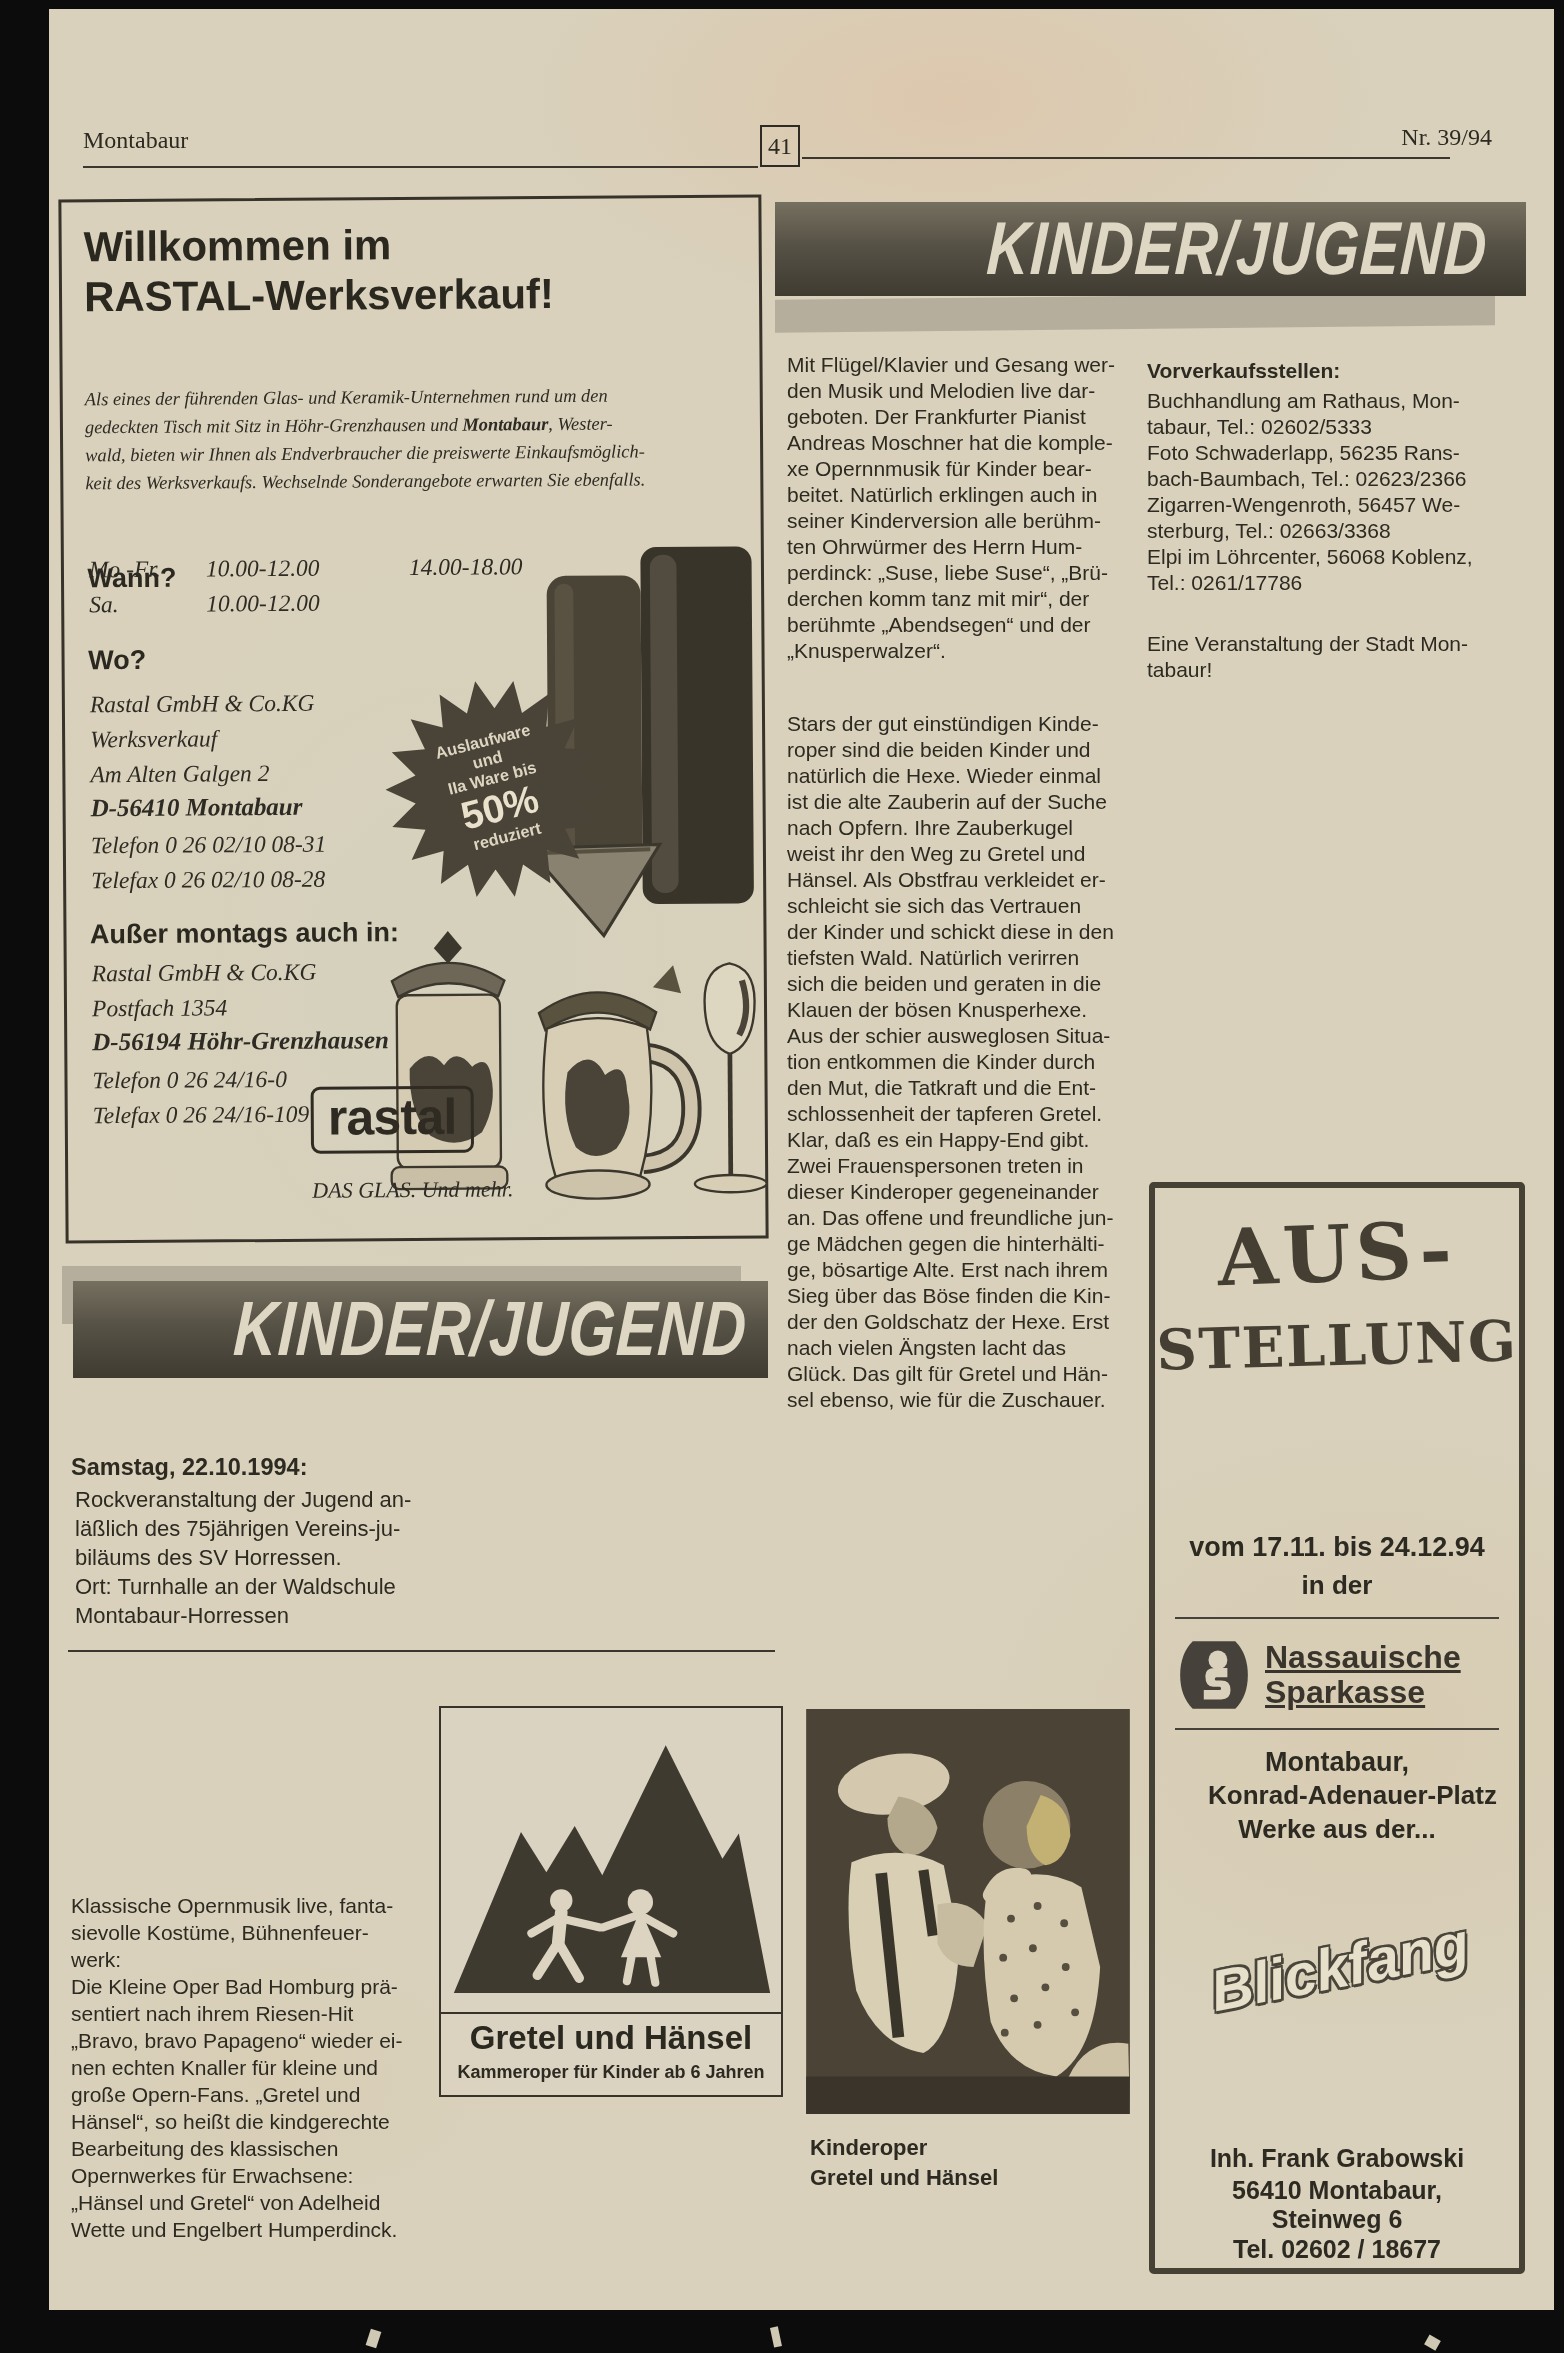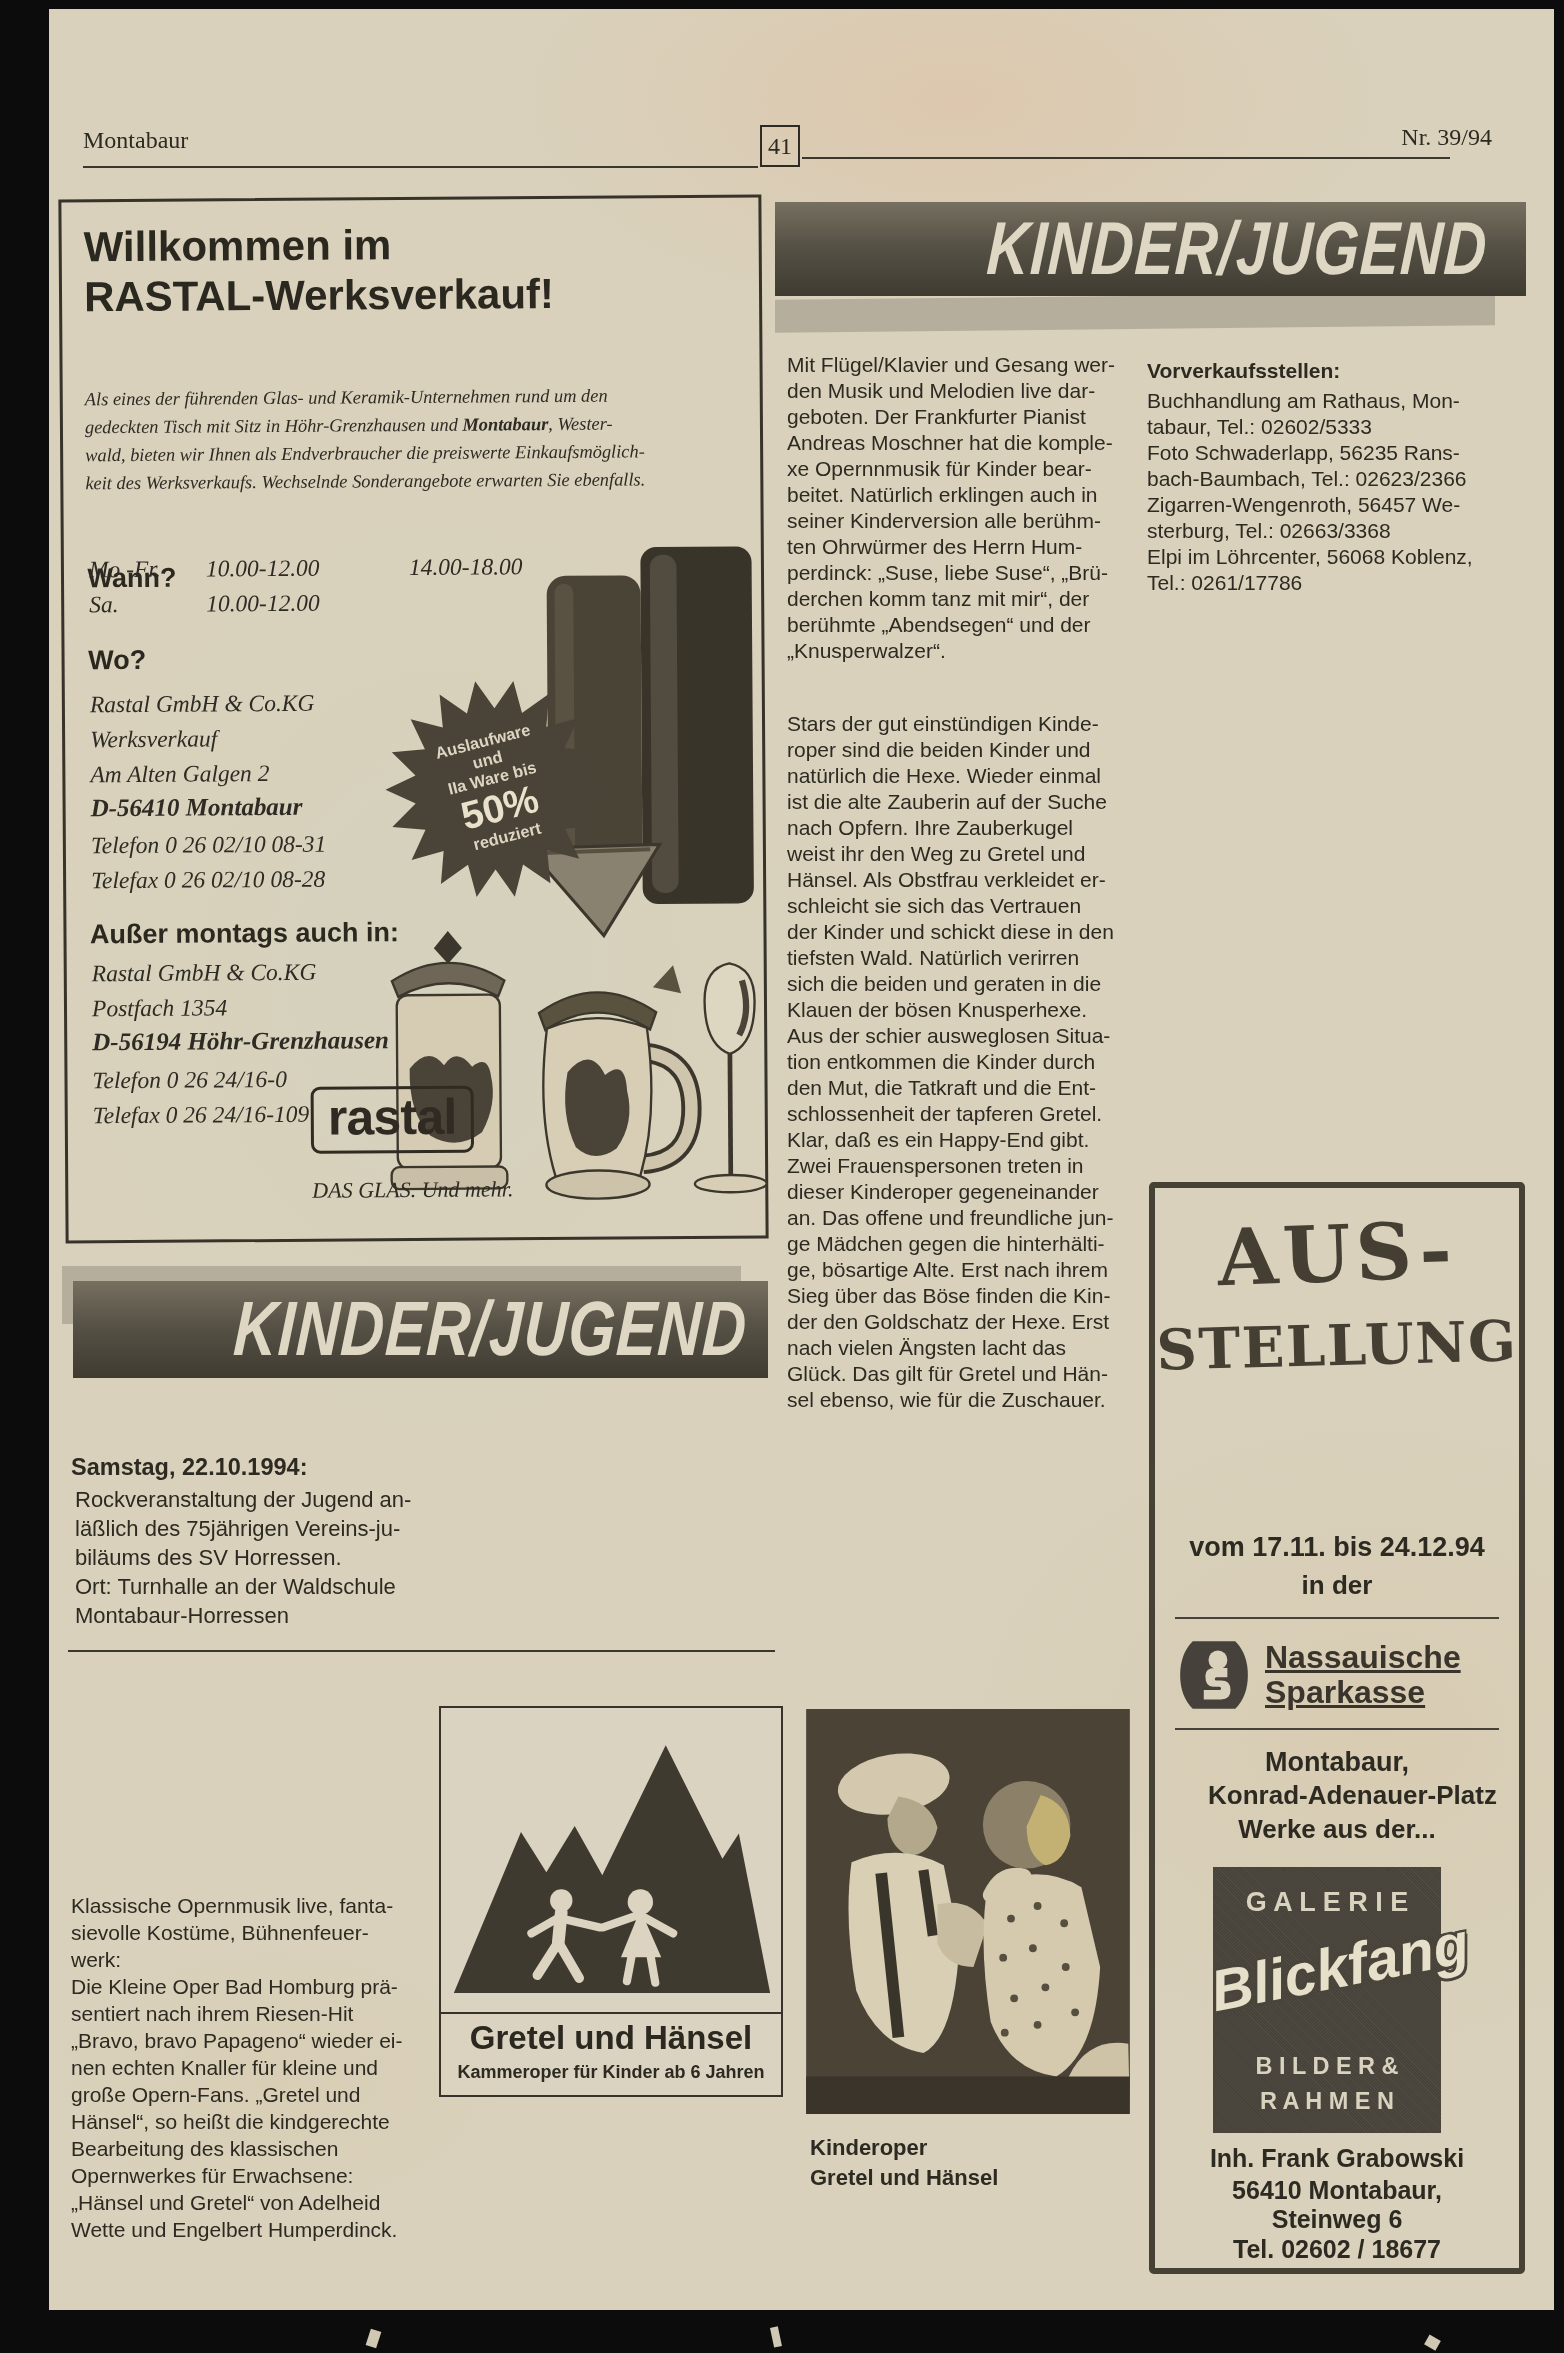--- a/index.html
+++ b/index.html
@@ -224,20 +224,22 @@
 
   <div class="abs ink b" style="left:1098px; top:351px; font-size:21px;">Vorverkaufsstellen:</div>
   <div class="abs ink pre" style="left:1098px; top:380px; width:385px; font-size:21px; line-height:26px;">Buchhandlung am Rathaus, Mon-
 tabaur, Tel.: 02602/5333
 Foto Schwaderlapp, 56235 Rans-
 bach-Baumbach, Tel.: 02623/2366
 Zigarren-Wengenroth, 56457 We-
 sterburg, Tel.: 02663/3368
 Elpi im Löhrcenter, 56068 Koblenz,
 Tel.: 0261/17786</div>
+  <div class="abs ink pre" style="left:1098px; top:623px; width:385px; font-size:21px; line-height:26px;">Eine Veranstaltung der Stadt Mon-
+tabaur!</div>
 
   <div class="abs" style="left:12.5px; top:1258px; width:706px; height:125px;">
     <div class="bar-shadow" style="left:0px; top:0px; width:679px; height:58px;"></div>
     <div class="bar-dark" style="left:11px; top:15.6px; width:695px; height:97px; text-align:right; padding-right:20.3px;">
       <span class="bar-text" style="font-size:77px; line-height:95px;">KINDER/JUGEND</span>
     </div>
   </div>
 
   <div class="abs ink b" style="left:22px; top:1446px; font-size:23.5px;">Samstag, 22.10.1994:</div>
   <div class="abs ink pre" style="left:26px; top:1477px; width:501px; font-size:22px; line-height:29px;">Rockveranstaltung der Jugend an-
@@ -337,25 +339,20 @@
         <div>Sparkasse</div>
       </div>
     </div>
 
     <div class="aus-line" style="top:540px;"></div>
 
     <div class="abs ink b ctr" style="left:0; right:0; top:559px; font-size:27px;">Montabaur,</div>
     <div class="abs ink b ctr" style="left:0; right:0; top:592px; font-size:26px;padding-left:31px;">Konrad-Adenauer-Platz</div>
     <div class="abs ink b ctr" style="left:0; right:0; top:626px; font-size:26px;">Werke aus der...</div>
 
-    <div id="galerie-box">
-      <div class="gal-white abs" style="left:0; right:0; top:20.3px; font-size:27px;">G A L E R I E</div>
-      <div class="gal-white abs" style="left:0; right:0; top:186px; font-size:23.5px;">B I L D E R  &amp;</div>
-      <div class="gal-white abs" style="left:0; right:0; top:221px; font-size:23.5px;">R A H M E N</div>
-    </div>
     <div id="blickfang">Blickfang</div>
 
     <div class="abs ink b ctr" style="left:0; right:0; top:956px; font-size:25px;">Inh. Frank Grabowski</div>
     <div class="abs ink b ctr" style="left:0; right:0; top:988px; font-size:25px;">56410 Montabaur,</div>
     <div class="abs ink b ctr" style="left:0; right:0; top:1017px; font-size:25px;">Steinweg 6</div>
     <div class="abs ink b ctr" style="left:0; right:0; top:1047px; font-size:25px;">Tel. 02602 / 18677</div>
   </div>
 
 </div>
 

